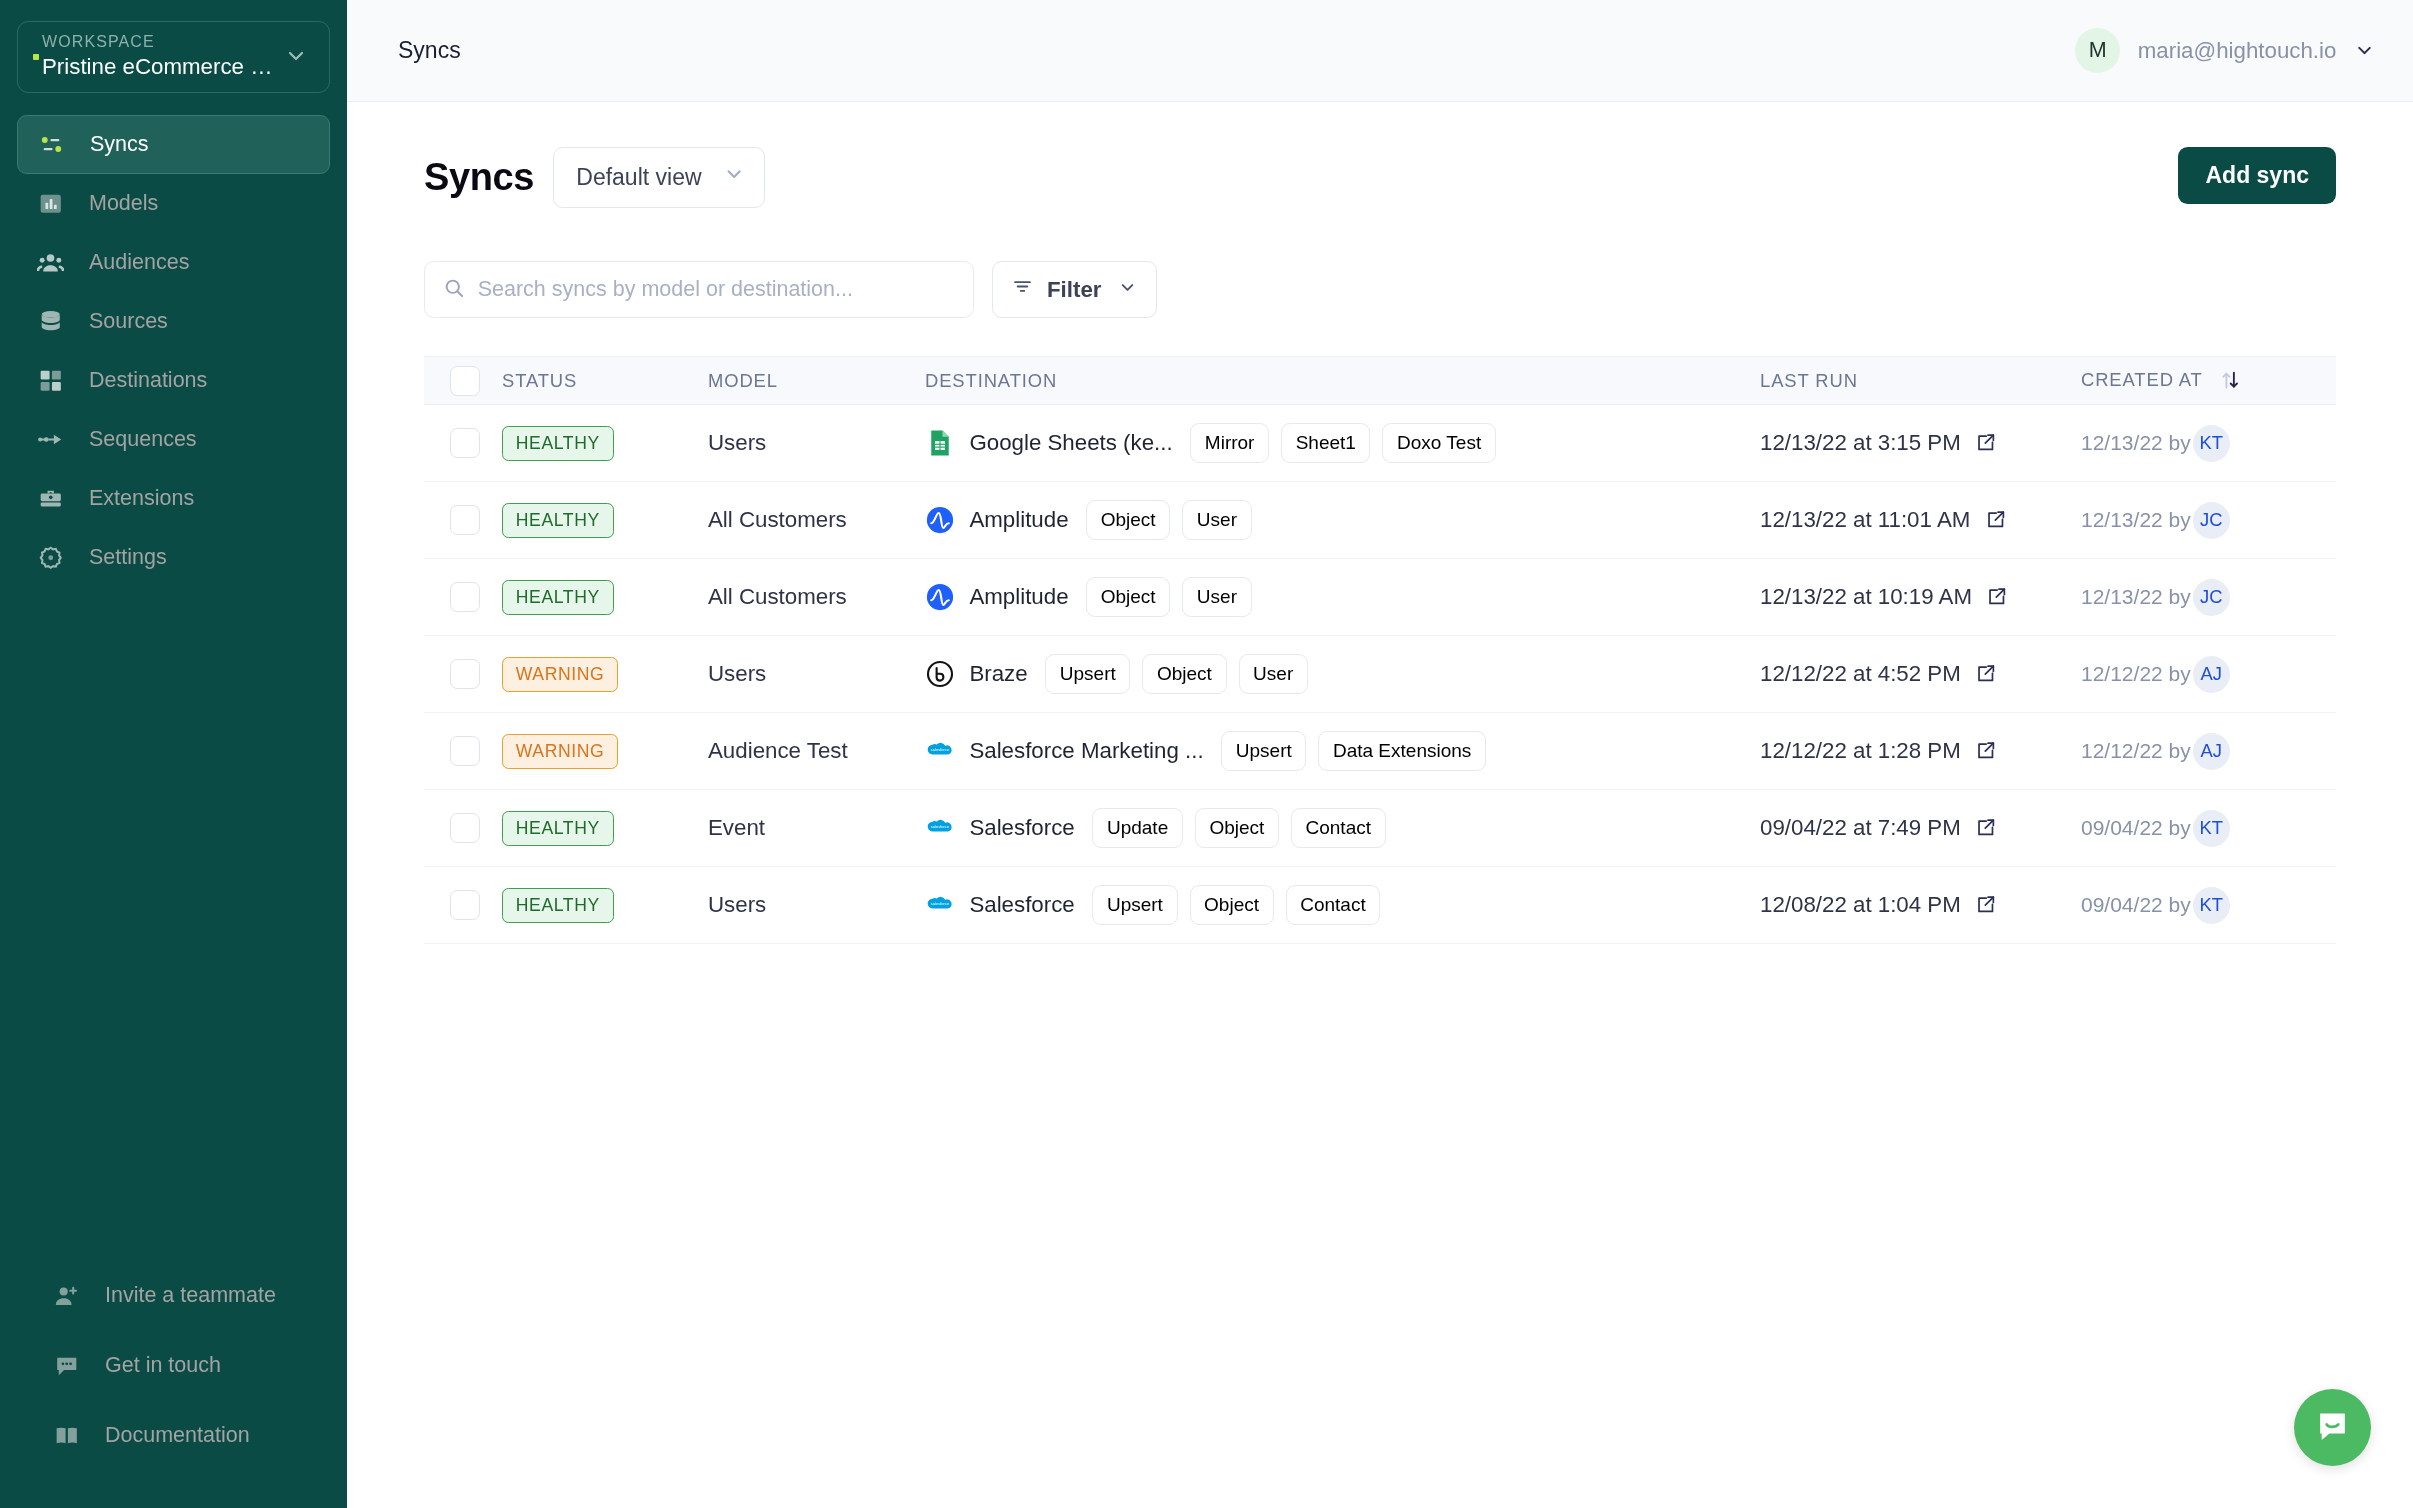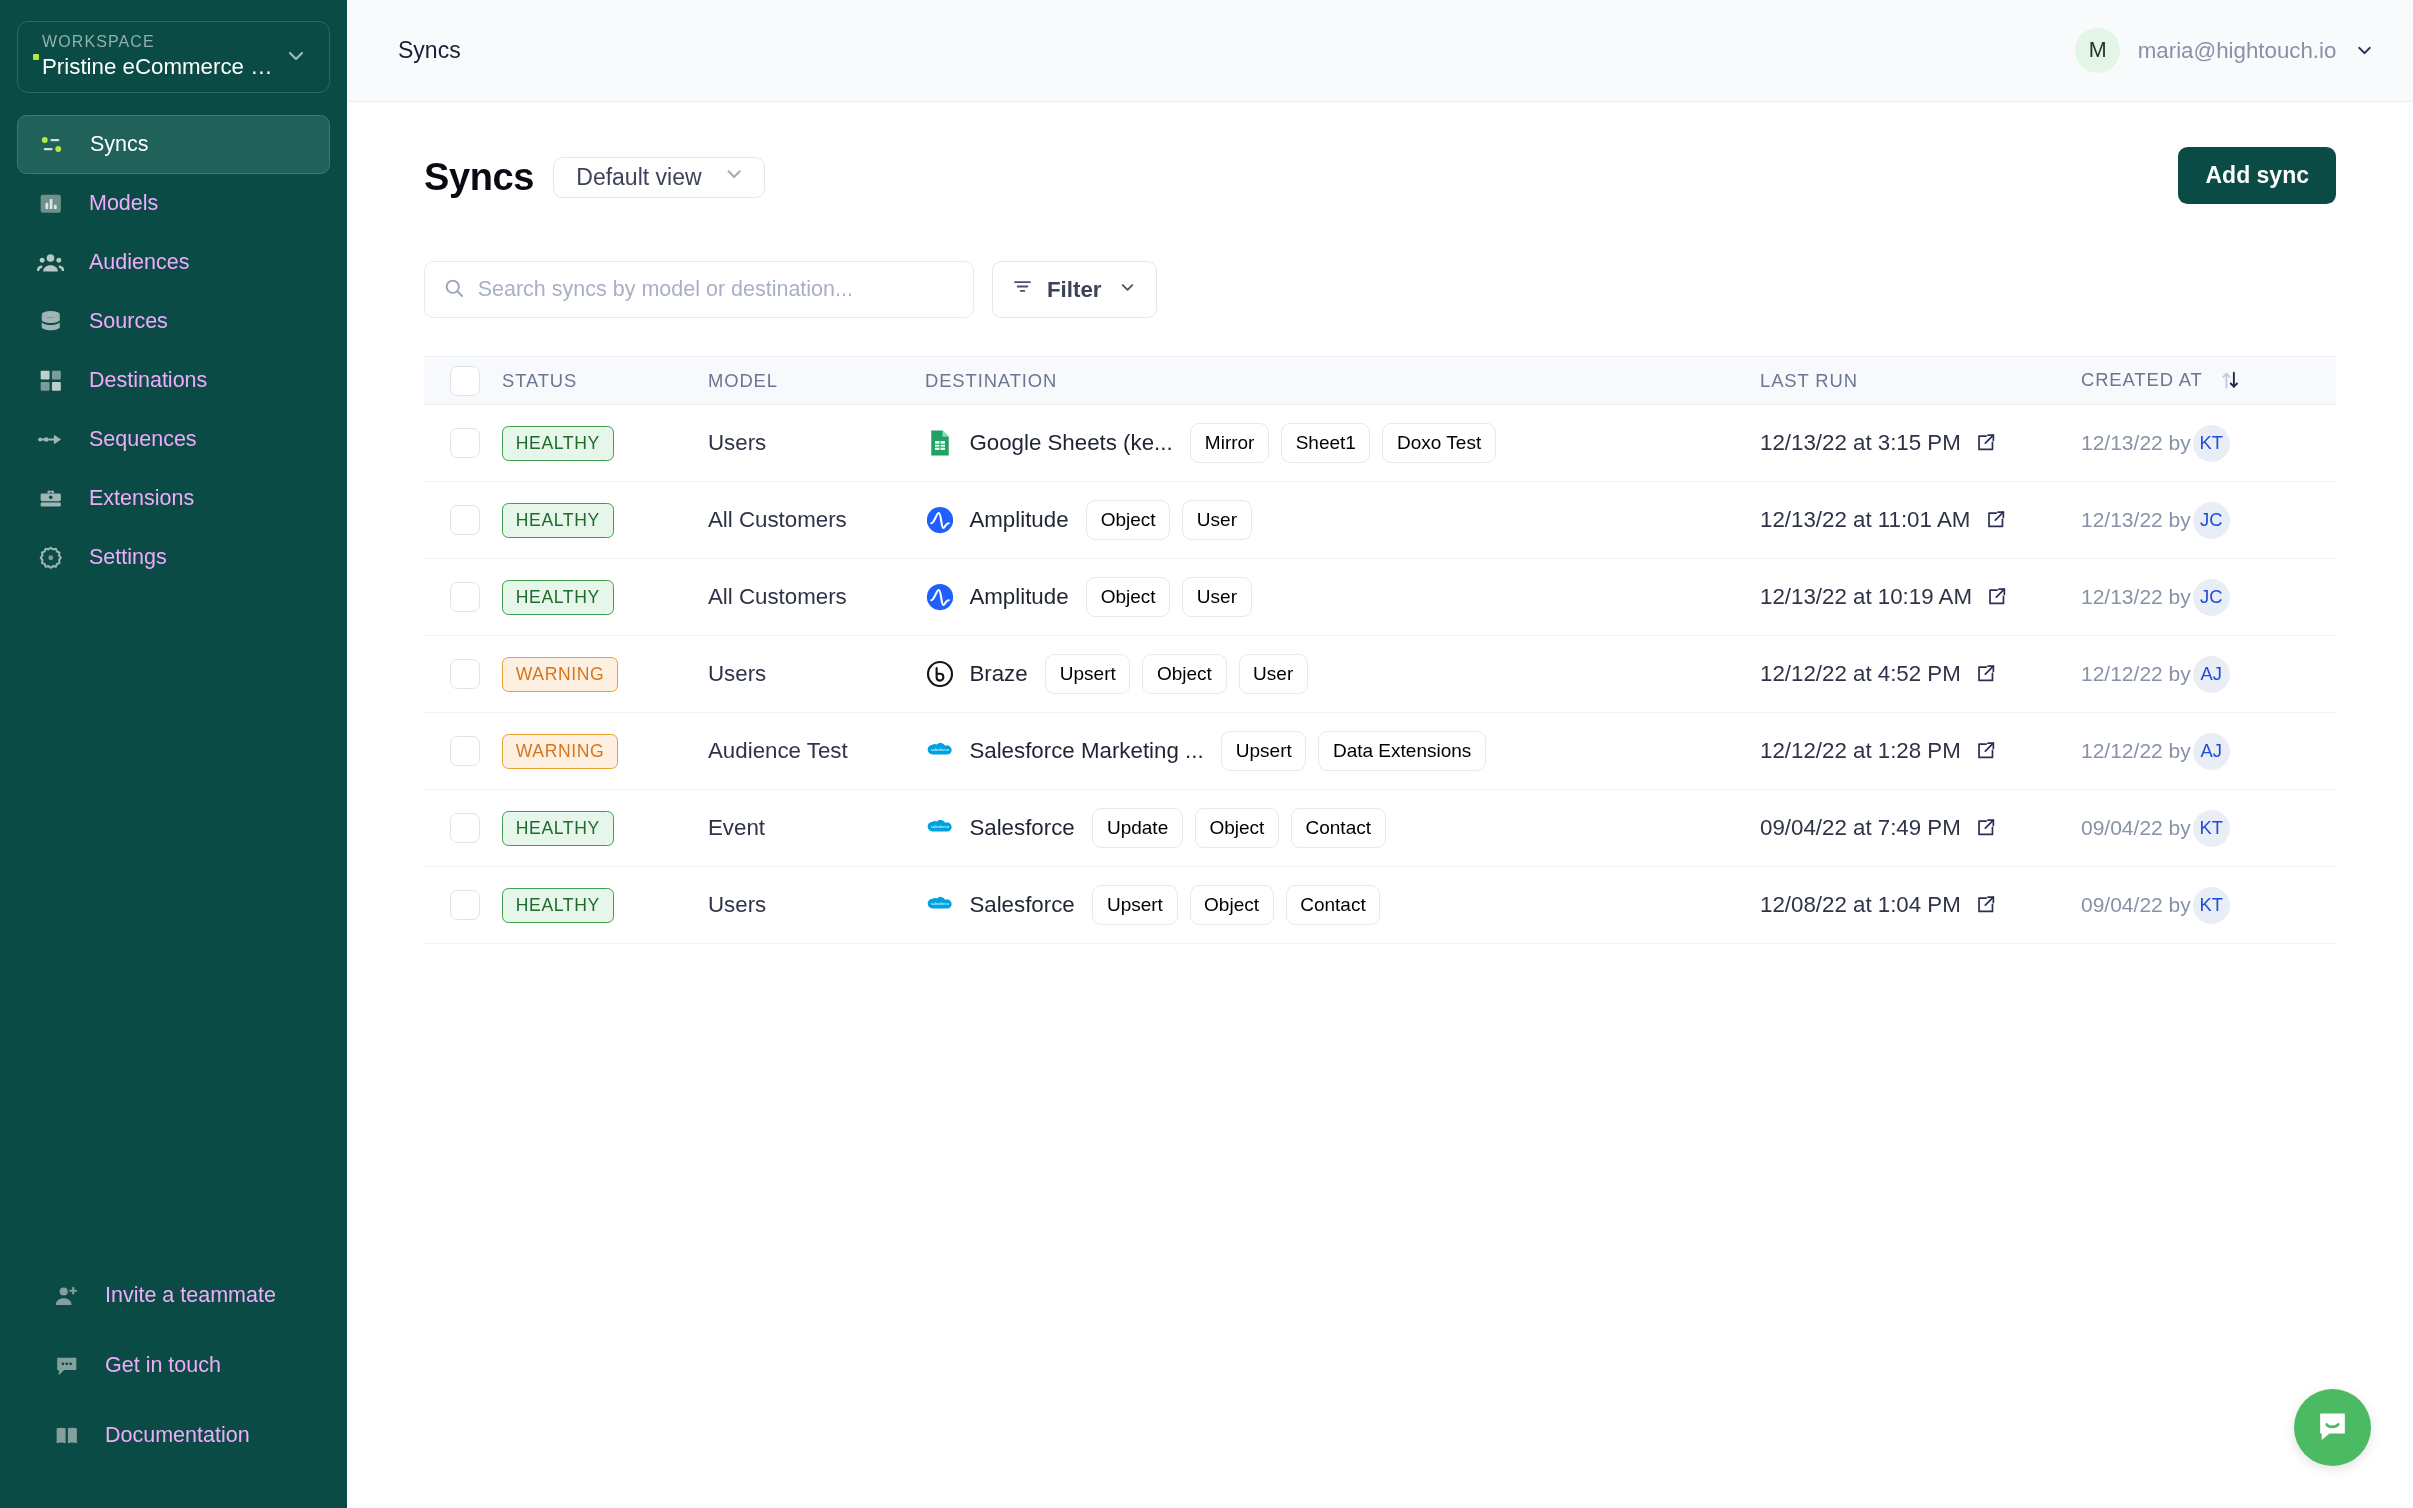--- a/index.html
+++ b/index.html
@@ -44,21 +44,21 @@
     overflow: hidden; text-overflow: ellipsis;
   }
   .ws-chev { color: #9dbcb8; flex: 0 0 auto; margin-left: 4.8px; }
 
   .nav { margin-top: 22.3px; }
   .nav-item {
     display: flex; align-items: center;
     height: 59px; margin: 0 17px;
     padding-left: 19px;
     border-radius: 9.6px;
-    color: #f0abfc; font-size: 21.5px;
+    color: #a3a3a3; font-size: 21.5px;
     cursor: pointer;
   }
   .nav-item.active {
     background: #20615a;
     border: 0.8px solid #3a7c74;
     color: #ffffff;
   }
   .nav-ico {
     width: 29px; height: 29px;
     margin-right: 24px;
@@ -95,21 +95,21 @@
     display: flex; align-items: center; justify-content: center;
     font-size: 21.5px; margin-right: 17.6px;
   }
   .user-email { font-size: 22.3px; color: #8792a8; margin-right: 17.6px; }
 
   .content { flex: 1; padding: 45px 77px 0 77px; position: relative; }
 
   .page-head { display: flex; align-items: center; height: 61px; }
   .page-title { font-size: 38px; color: #0a0b12; font-weight: 700; letter-spacing: -0.4px; }
   .view-select {
-    margin-left: 19px; height: 41px;
+    margin-left: 19px; height: 61px;
     border: 0.8px solid #e2e6ef; border-radius: 9.6px;
     display: flex; align-items: center; padding: 0 19px 0 22.3px;
     font-size: 23px; color: #3c4257; cursor: pointer; background: #fff;
   }
   .view-select .chev { margin-left: 21px; color: #a3adc2; }
 
   .toolbar { display: flex; align-items: center; margin-top: 53px; }
   .search-wrap {
     width: 550px; height: 57px;
     border: 0.8px solid #e7eaf1; border-radius: 9.6px;

